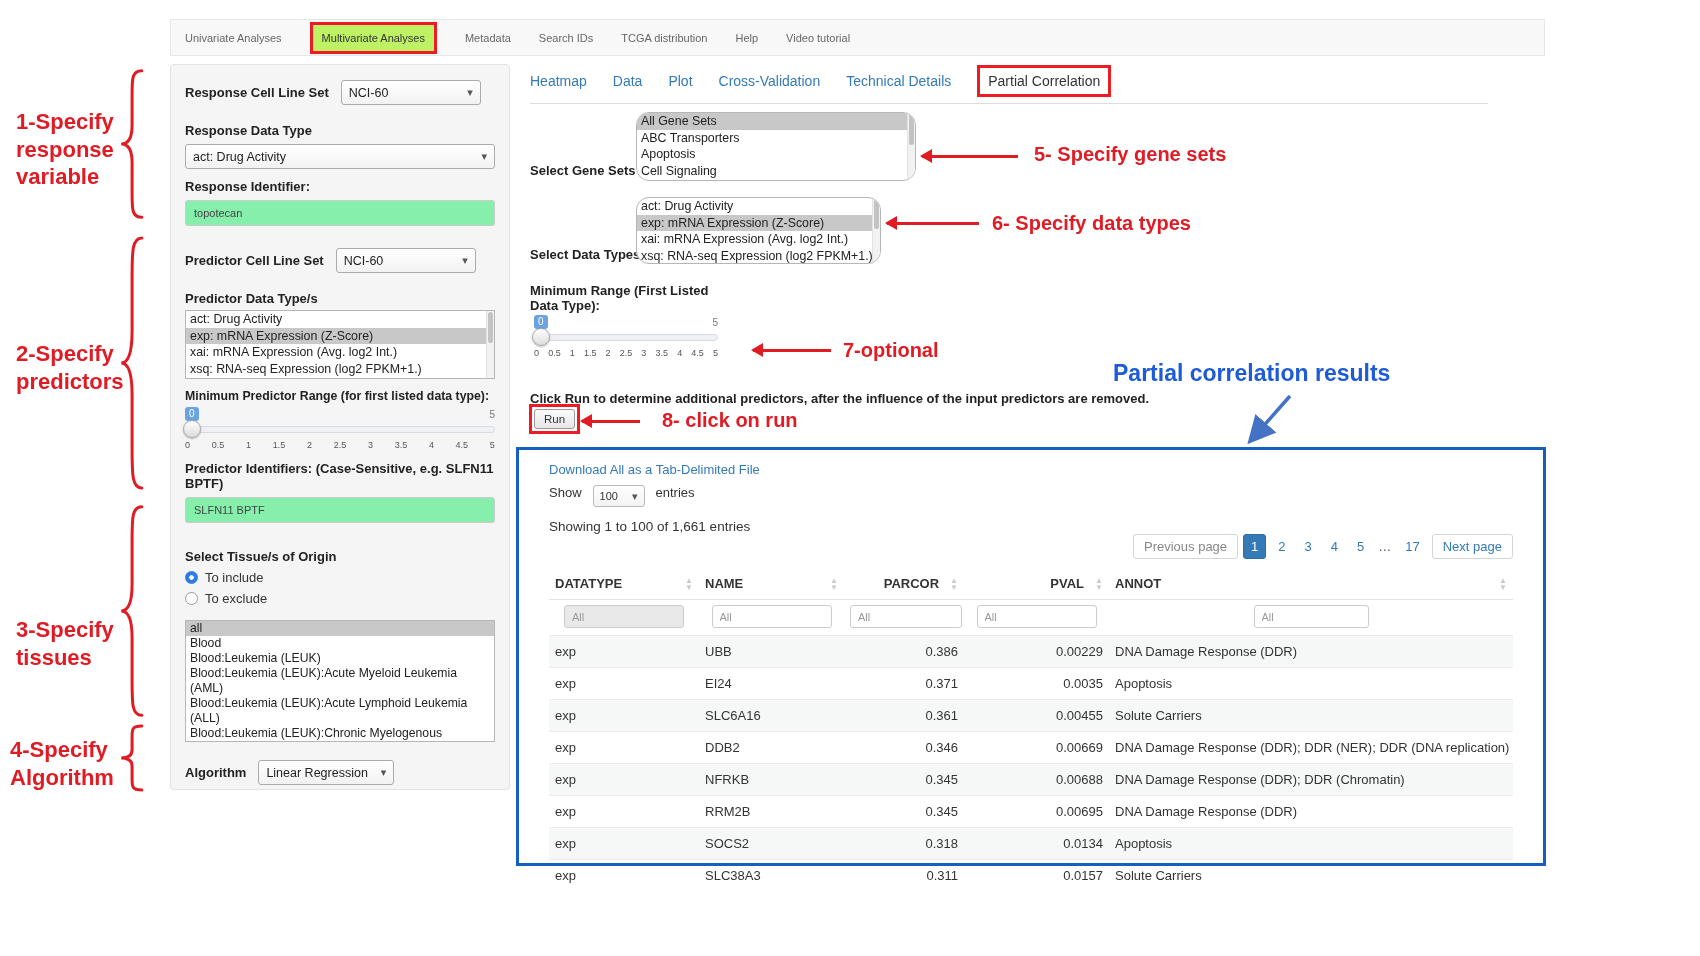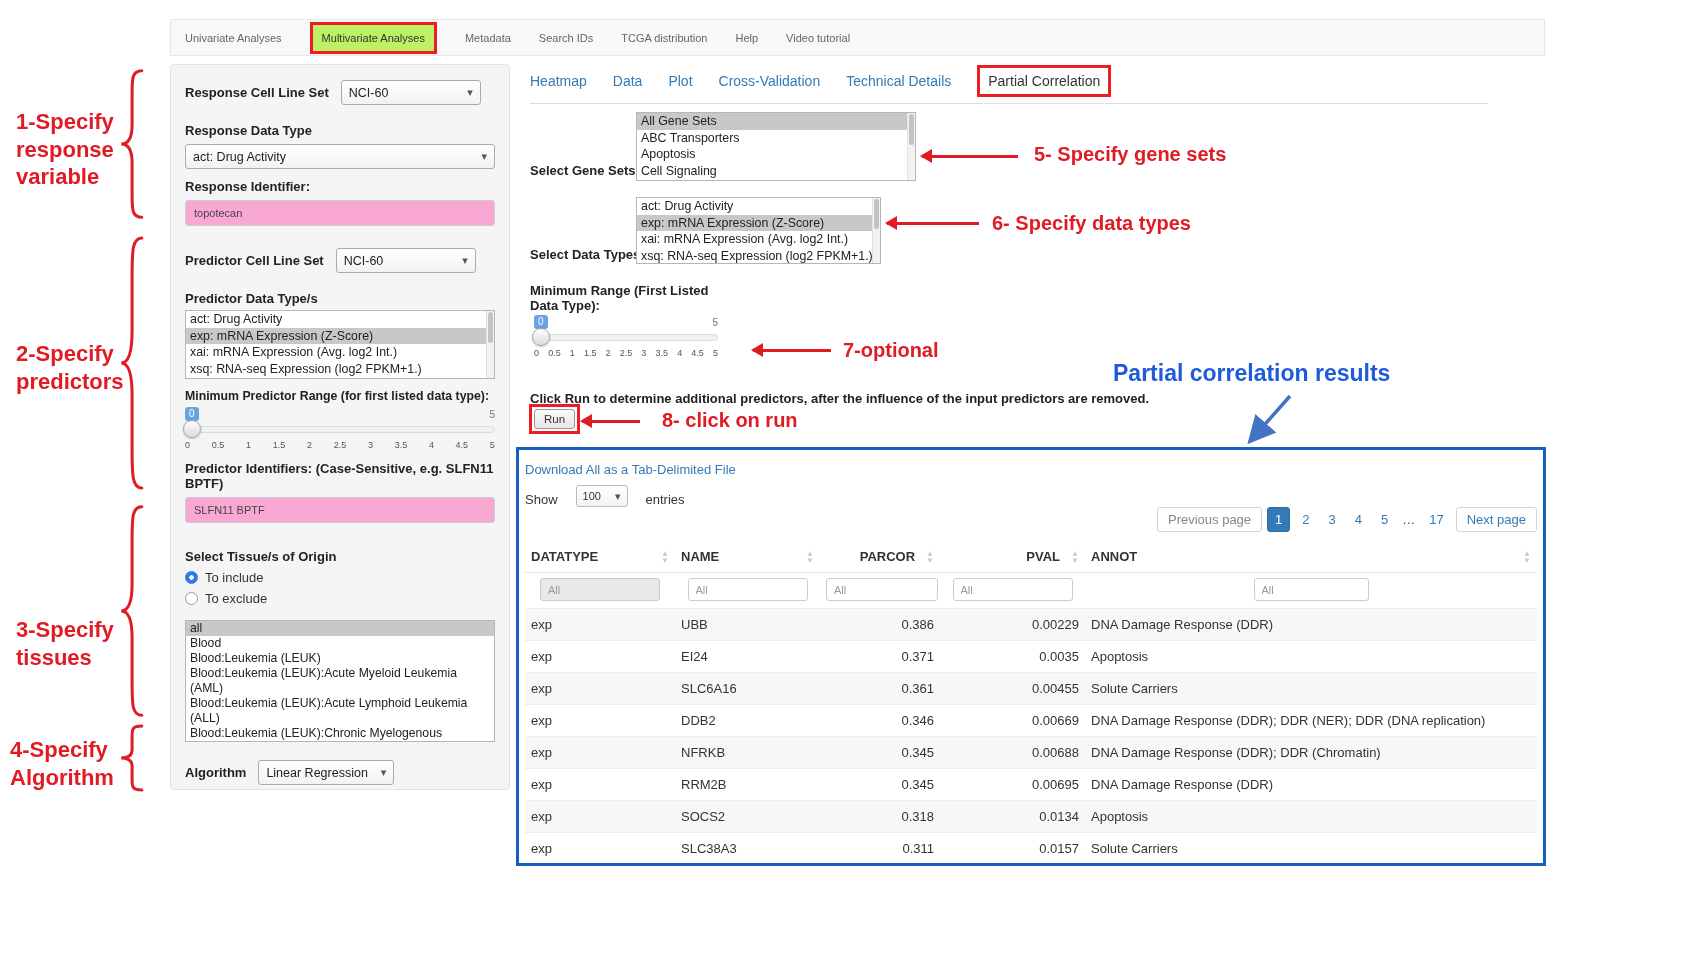--- a/index.html
+++ b/index.html
@@ -60,21 +60,21 @@
     background:linear-gradient(#ffffff,#f2f2f2);
     height:25px; display:flex; align-items:center; justify-content:space-between;
     padding:4px 7px; font-size:12.5px; color:#222; cursor:pointer;
   }
   .select.inline { width:140px; }
   .select.full { width:100%; margin:6px 0 10px; }
   .select.algo { width:136px;text-align:center; }
   .sel-arrow { color:#555; font-size:11px; margin-left:6px; }
   .text-input {
     width:100%; height:26px; border:1px solid #ccc; border-radius:3px;
-    background:#f9a8d4; padding:0 8px; font-size:11px; color:#444;
+    background:#86efac; padding:0 8px; font-size:11px; color:#444;
     font-family:"Liberation Sans", sans-serif;
   }
   .listbox {
     position:relative; background:#fff; border:1px solid #b6b6b6;
     overflow:hidden; font-size:12.4px; color:#222; cursor:default;
   }
   .listbox .li { padding:0 4px; line-height:16.5px; white-space:nowrap; overflow:hidden; }
   .listbox.wrap .li { white-space:normal; line-height:15px; }
   .listbox .li.selected { background:#c8c8c8; }
   .vsb { position:absolute; top:0; right:0; bottom:0; width:8px; background:#f2f2f2; border-left:1px solid #e2e2e2; }
@@ -112,37 +112,37 @@
   
   .tabs {
     position:absolute; left:530px; top:70px; width:958px;
     display:flex; gap:26px; align-items:center;
     padding-bottom:11px; border-bottom:1px solid #ddd;
   }
   .tab { color:#337ab7; font-size:14px; white-space:nowrap; cursor:pointer; }
   .tab.active { color:#333; }
   .tab-frame { border:3px solid #ed1c24; padding:5px 8px; margin:-5px 0; display:inline-flex; }
 
-  .abs { position:absolute; }
+  .abs { position:absolute;border-radius:13px; }
   .main-label { font-weight:bold; font-size:13px; color:#222; white-space:pre-line; }
 
   .run-btn {
     font-size:11.5px; padding:3px 9px; border:1px solid #9a9a9a; border-radius:3px;
     background:linear-gradient(#fbfbfb,#e6e6e6); color:#333; cursor:pointer;
     font-family:"Liberation Sans", sans-serif;
   }
   .run-frame { display:inline-block; border:3px solid #ed1c24; padding:2px; }
 
   
   .results {
     position:absolute; left:516px; top:447px; width:1030px; height:419px;
-    border:3px solid #1560bd; background:#fff; padding:10px 6px;
+    border:3px solid #1560bd; background:#fff; padding:10px 30px;
   }
   .link { color:#337ab7; font-size:13px; cursor:pointer; display:inline-block; }
-  .show-row { margin-top:7px; font-size:13px; display:flex; align-items:flex-end; gap:18px; }
+  .show-row { margin-top:7px; font-size:13px; display:flex; align-items:flex-start; gap:11px; }
   .mini-select {
     border:1px solid #b9b9b9; border-radius:3px; height:22px; min-width:52px;
     padding:0 6px; font-size:11px; display:inline-flex; align-items:center; gap:8px;
     background:linear-gradient(#fff,#f3f3f3); cursor:pointer; justify-content:space-between;
   }
   .showing { margin-top:12px; font-size:13.5px; }
   .pag-row { display:flex; justify-content:flex-end; align-items:center; gap:5px; margin-top:0px; font-size:13px; }
   .pag-btn { border:1px solid #d5d5d5; border-radius:3px; padding:4px 10px; color:#888; cursor:pointer; white-space:nowrap; }
   .pag-btn.next { color:#337ab7; }
   .pag-num { color:#337ab7; padding:4px 7px; border-radius:3px; cursor:pointer; }
@@ -379,20 +379,21 @@
 
   <div class="show-row">
     <span>Show</span>
     <div class="mini-select">
       <span>100</span>
       <span class="sel-arrow">▾</span>
     </div>
     <span>entries</span>
   </div>
 
+  <div class="showing">Showing 1 to 100 of 1,661 entries</div>
 
   <div class="pag-row">
     <span class="pag-btn">Previous page</span>
     <span class="pag-num active">1</span>
     <span class="pag-num">2</span>
     <span class="pag-num">3</span>
     <span class="pag-num">4</span>
     <span class="pag-num">5</span>
     <span class="pag-ellipsis">…</span>
     <span class="pag-num">17</span>

